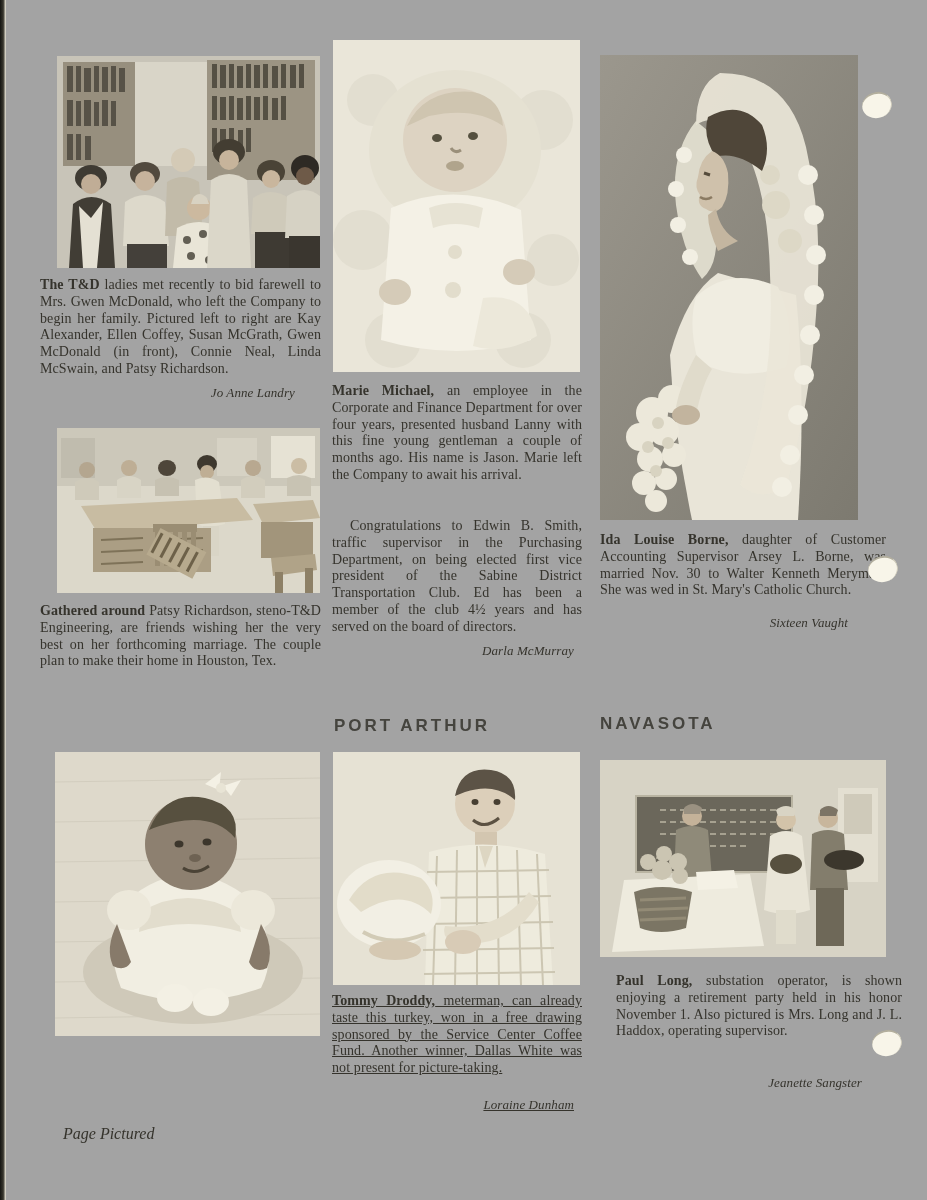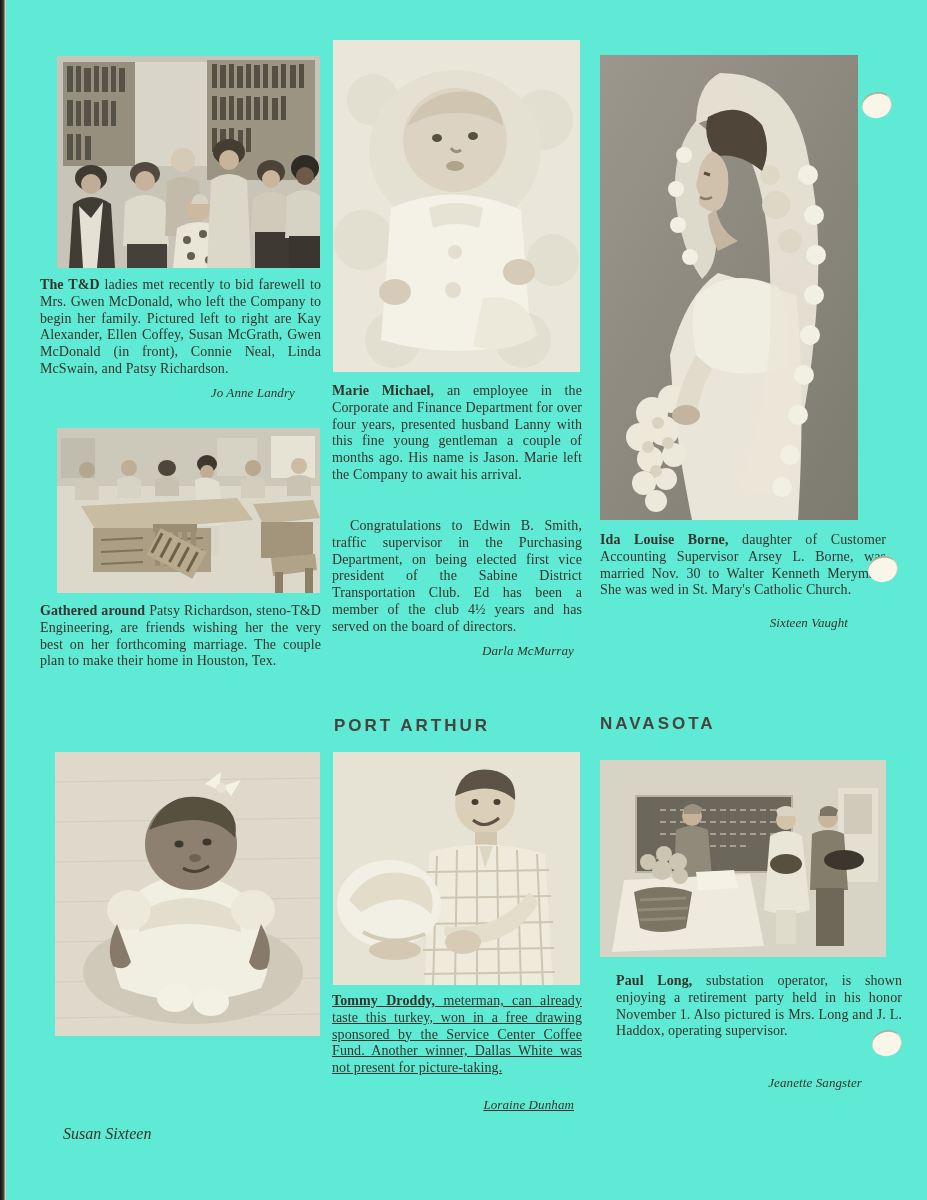--- a/index.html
+++ b/index.html
@@ -1,19 +1,19 @@
 <!DOCTYPE html>
 <html><head>
 <meta charset="utf-8">
 <style>
   * { margin:0; padding:0; box-sizing:border-box; }
   html,body { background:#d8d4c6; }
   #page {
     position:relative; width:927px; height:1200px;
-    background:#5eead4;
+    background:#a3a3a3;
     font-family:"Liberation Serif", serif;
     color:#38362f;
     overflow:hidden;
   }
   
   #scan-edge {
     position:absolute; left:0; top:0; width:6px; height:1200px;
     background:linear-gradient(90deg,#141411 0%,#3a382f 55%,#f4f0e2 100%);
   }
   .photo { position:absolute; }
@@ -258,21 +258,21 @@
       <ellipse cx="152" cy="90" rx="4.5" ry="3.5" fill="#3c362c"></ellipse>
       <ellipse cx="140" cy="106" rx="6" ry="4" fill="#6e6253"></ellipse>
       <path d="M128 116 Q140 124 154 114" stroke="#4b4336" stroke-width="3" fill="none"></path>
 
       <ellipse cx="120" cy="246" rx="18" ry="14" fill="#f3f0e4"></ellipse>
       <ellipse cx="156" cy="250" rx="18" ry="14" fill="#f3f0e4"></ellipse>
     </svg>
   </div>
 
 
-  <div id="page-footer">Susan Sixteen</div>
+  <div id="page-footer">Page Pictured</div>
 
   <div class="photo" style="left:333px; top:40px;" role="img" aria-label="Baby Jason in a white outfit">
     <svg width="247" height="332" viewBox="0 0 247 332">
       <rect width="247" height="332" fill="#eae6d9"></rect>
       <g fill="#e2ded0">
         <circle cx="40" cy="60" r="26"></circle>
           <circle cx="210" cy="80" r="30"></circle>
           <circle cx="30" cy="200" r="30"></circle>
           <circle cx="220" cy="220" r="26"></circle>
           <circle cx="60" cy="300" r="28"></circle>

